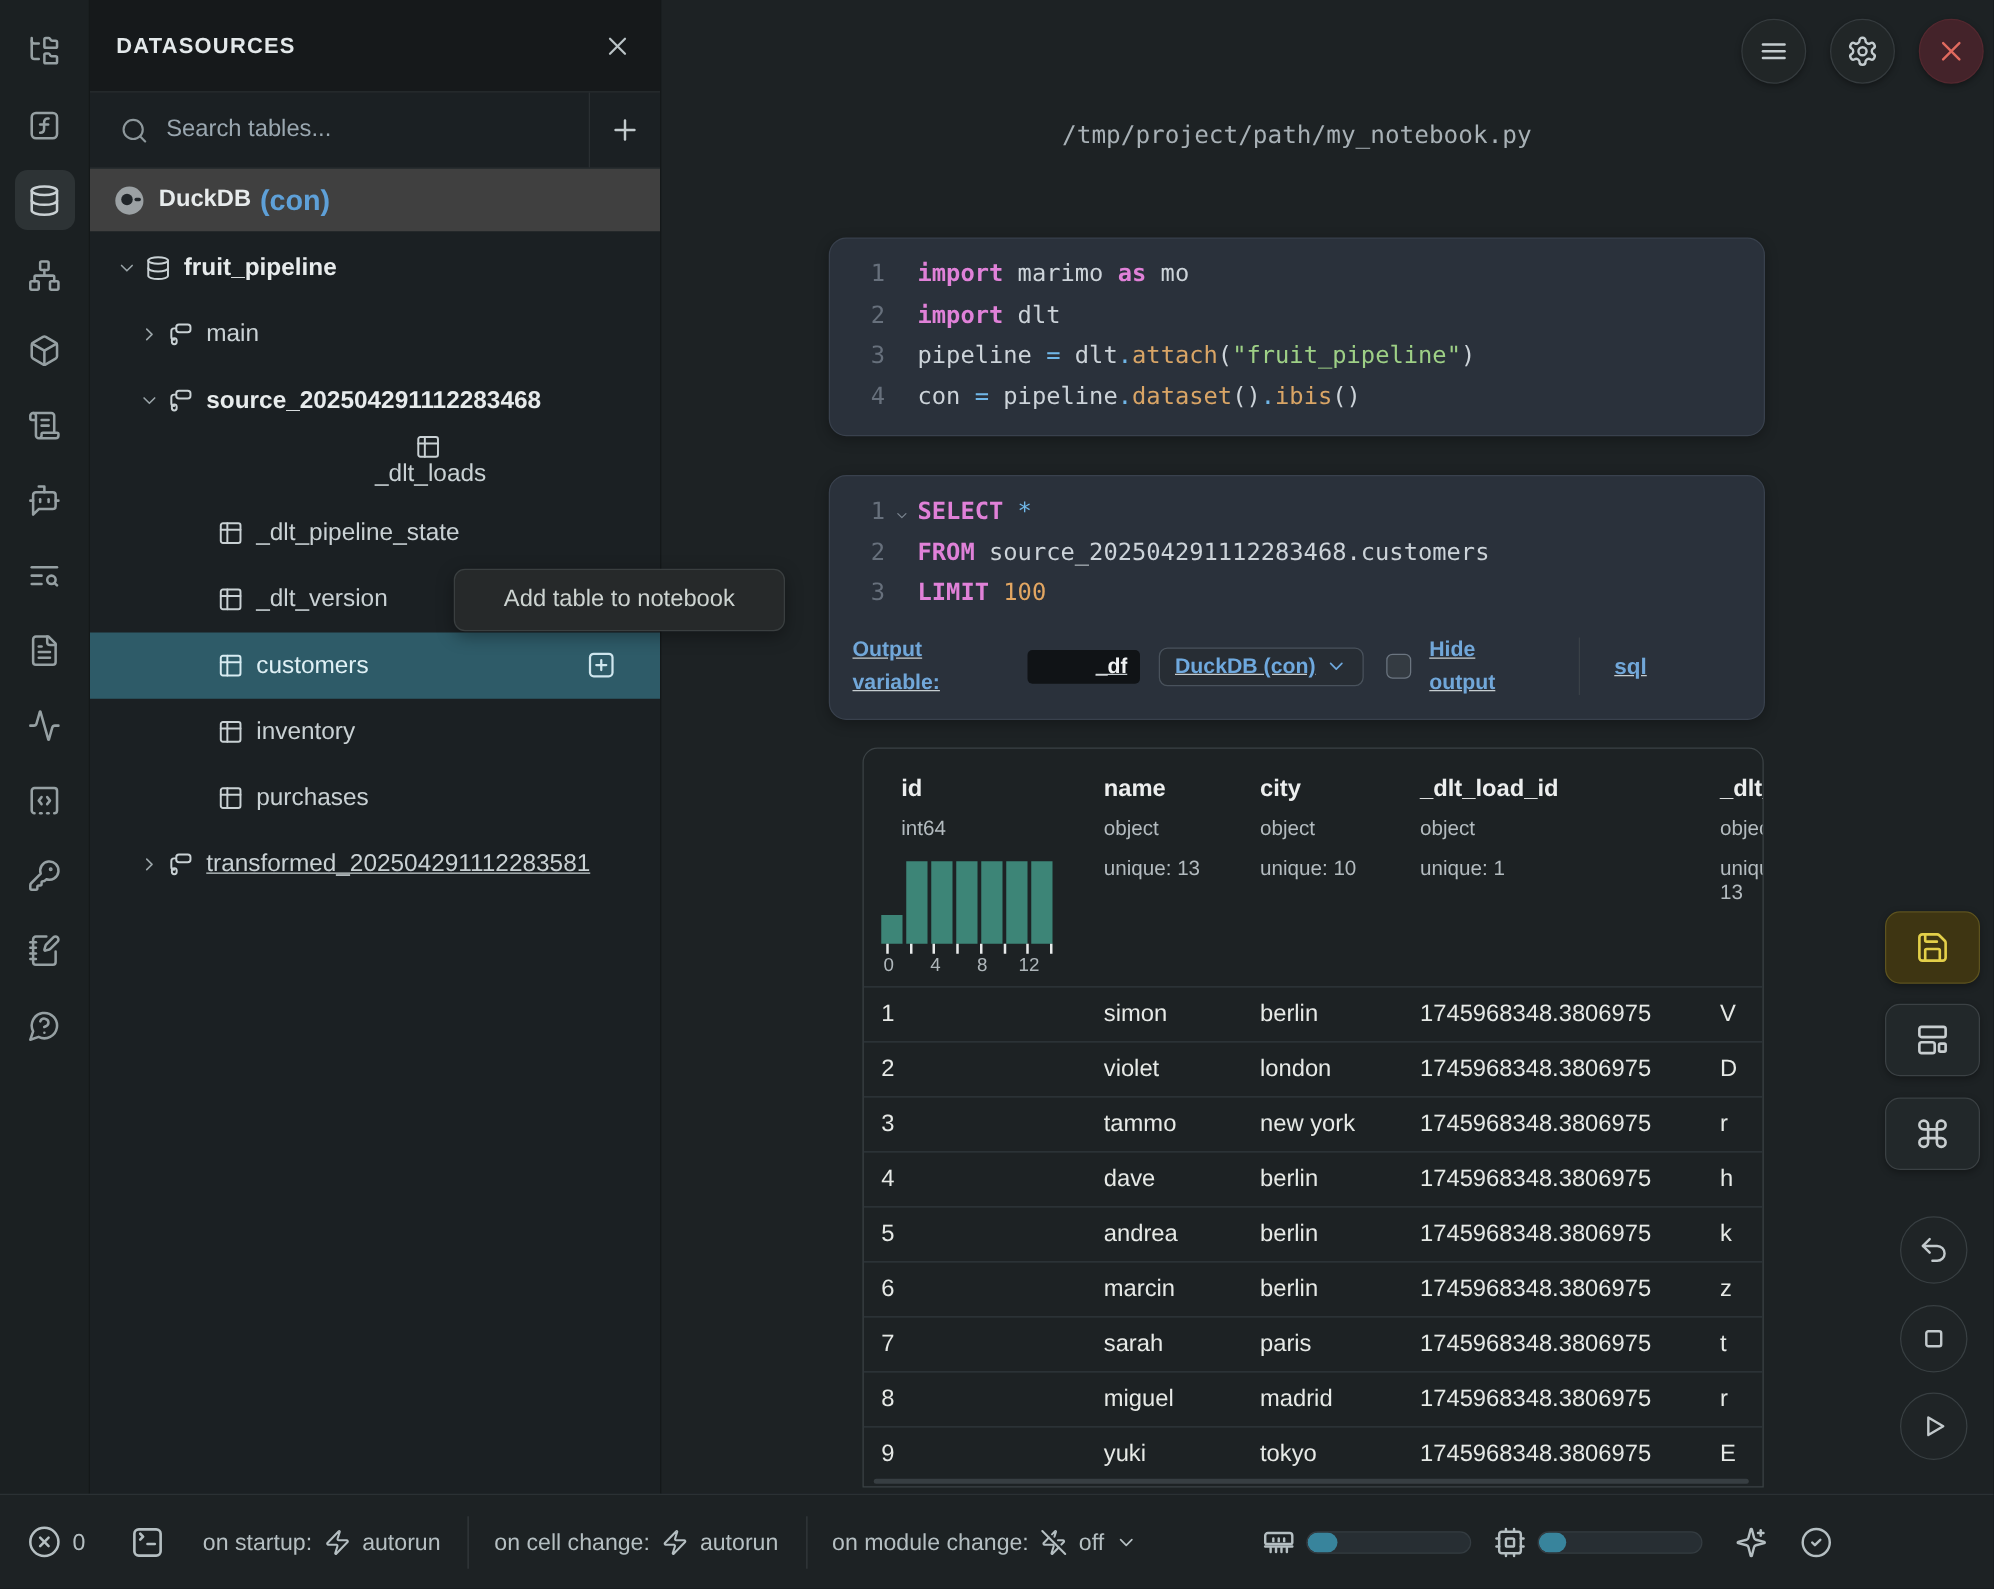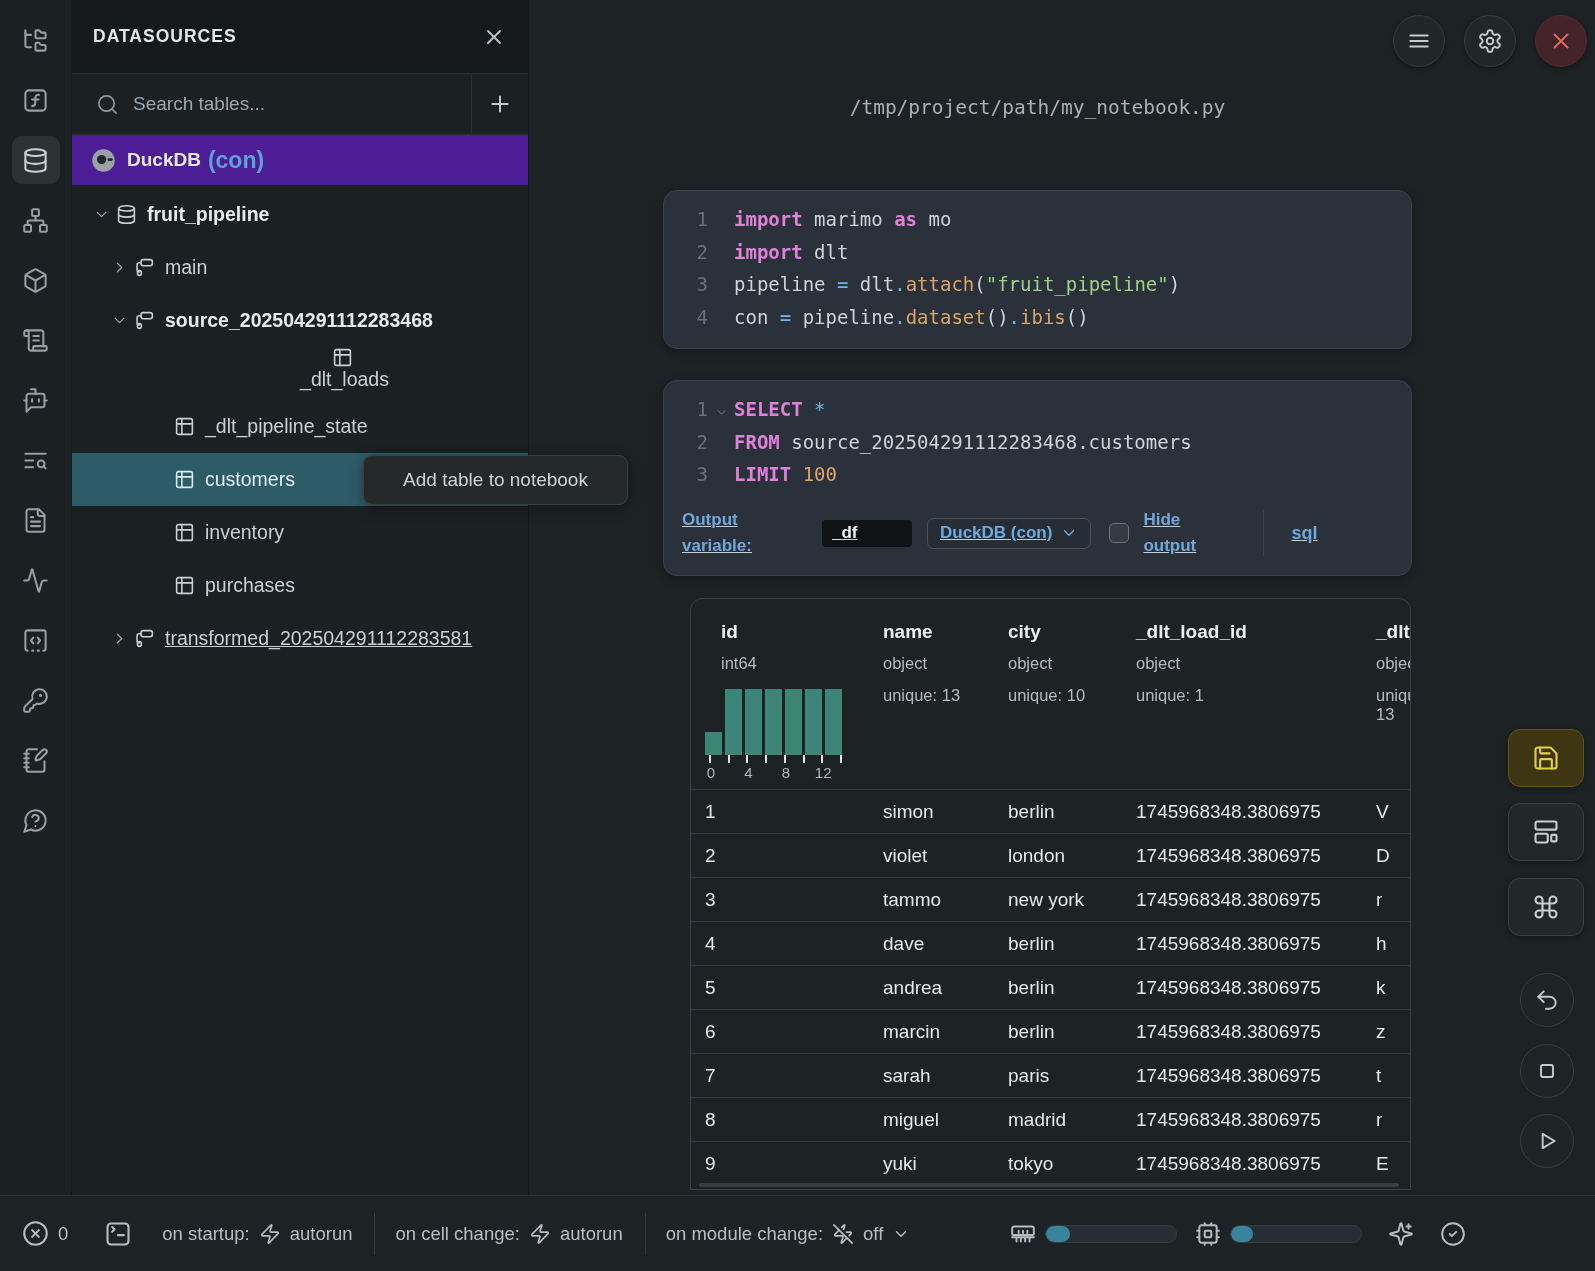--- a/index.html
+++ b/index.html
@@ -41,21 +41,21 @@
   .search-input {
     flex:1; background:transparent; border:none; outline:none; color:#cfd6d9;
     font-size:19px; font-family:"Liberation Sans",sans-serif; margin-left:14px;
   }
   .search-input::placeholder { color:#9aa7b0; }
   .add-btn {
     width:57px; height:100%; background:none; border:none; border-left:1px solid #2a2f32;
     color:#c3cbce; display:flex; align-items:center; justify-content:center; cursor:pointer;
   }
   .conn-row {
-    height:50px; background:#4c1d95; display:flex; align-items:center; padding-left:18px; cursor:pointer;
+    height:50px; background:#404040; display:flex; align-items:center; padding-left:18px; cursor:pointer;
   }
   .conn-name { font-size:19px; font-weight:bold; color:#e7ebec; margin-left:10px; }
   .conn-alias { font-size:23px; font-weight:bold; color:#5ea0d8; margin-left:7px; }
   .tree { position:absolute; left:0; top:188px; width:100%; }
   .tree-row {
     height:53px; display:flex; align-items:center; cursor:pointer; position:relative; color:#c9d1d4;
   }
   .tree-row.selected { background:#2e5b68; color:#d8ecf2; }
   .tree-chevron { width:18px; color:#9aa4a8; display:flex; }
   .tree-chevron-spacer { width:18px; }
@@ -104,21 +104,21 @@
   .tk-op { color:#70b7e8; }
   .tk-fn { color:#d9a566; }
   .tk-str { color:#9ed086; }
   .tk-num { color:#e2a662; }
   .tk-pl { color:#ccd3d9; }
 
   .output-bar { position:absolute; left:0; bottom:0; height:84px; width:100%; display:flex; align-items:center;text-decoration:underline; }
   .ob-label { width:88px; margin-left:18px; font-size:17px; font-weight:bold; color:#71a7d9; line-height:26px; }
   .ob-input {
     width:90px; height:27px; margin-left:52px; background:#101316; border:none; border-radius:4px;
-    color:#f0f2f3; font-size:17px; font-weight:bold; font-family:"Liberation Sans",sans-serif; padding:0 10px; outline:none;
+    color:#f0f2f3; font-size:17px; font-weight:bold; font-family:"Liberation Sans",sans-serif; padding:0 10px; outline:none;text-align:right;
   }
   .ob-select {
     height:31px; margin-left:15px; background:#272d34; border:1px solid #49525c; border-radius:7px;
     color:#6fa9de; font-size:17px; font-weight:bold; display:flex; align-items:center; gap:8px;
     padding:0 12px; cursor:pointer; font-family:"Liberation Sans",sans-serif;
   }
   .ob-check {
     width:20px; height:20px; margin-left:18px; border:1.5px solid #6b7580; border-radius:5px; background:#343b42; cursor:pointer;
   }
   .ob-hide { width:70px; margin-left:14px; font-size:17px; font-weight:bold; color:#71a7d9; line-height:26px; cursor:pointer; }
@@ -386,20 +386,31 @@
         <div class="tree-row" style="padding-left: 79px;">
           <span class="tree-chevron-spacer"></span>
           <span class="tree-icon ic">
             <svg width="21" height="21" viewBox="0 0 24 24" fill="none" stroke="currentColor" stroke-width="1.8" stroke-linecap="round" stroke-linejoin="round">
               <rect x="3" y="3" width="18" height="18" rx="2"></rect>
               <path d="M3 9h18"></path>
               <path d="M9 3v18"></path>
             </svg>
           </span>
           <span class="tree-label">_dlt_pipeline_state</span>
+        </div>
+        <div class="tree-row" style="padding-left: 79px;">
+          <span class="tree-chevron-spacer"></span>
+          <span class="tree-icon ic">
+            <svg width="21" height="21" viewBox="0 0 24 24" fill="none" stroke="currentColor" stroke-width="1.8" stroke-linecap="round" stroke-linejoin="round">
+              <rect x="3" y="3" width="18" height="18" rx="2"></rect>
+              <path d="M3 9h18"></path>
+              <path d="M9 3v18"></path>
+            </svg>
+          </span>
+          <span class="tree-label">_dlt_version</span>
         </div>
         <div class="tree-row selected" style="padding-left: 79px;">
           <span class="tree-chevron-spacer"></span>
           <span class="tree-icon ic">
             <svg width="21" height="21" viewBox="0 0 24 24" fill="none" stroke="currentColor" stroke-width="1.8" stroke-linecap="round" stroke-linejoin="round">
               <rect x="3" y="3" width="18" height="18" rx="2"></rect>
               <path d="M3 9h18"></path>
               <path d="M9 3v18"></path>
             </svg>
           </span>

